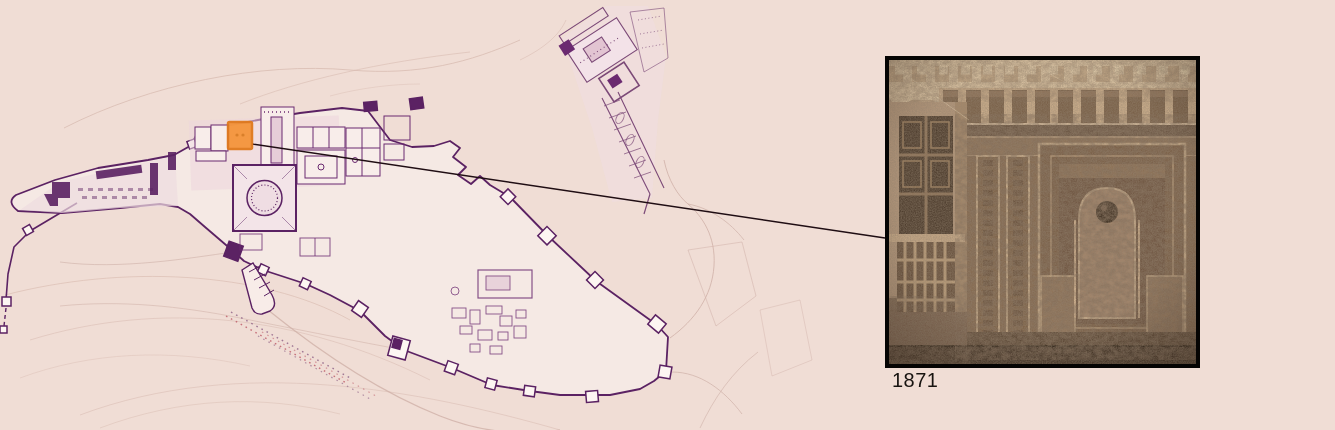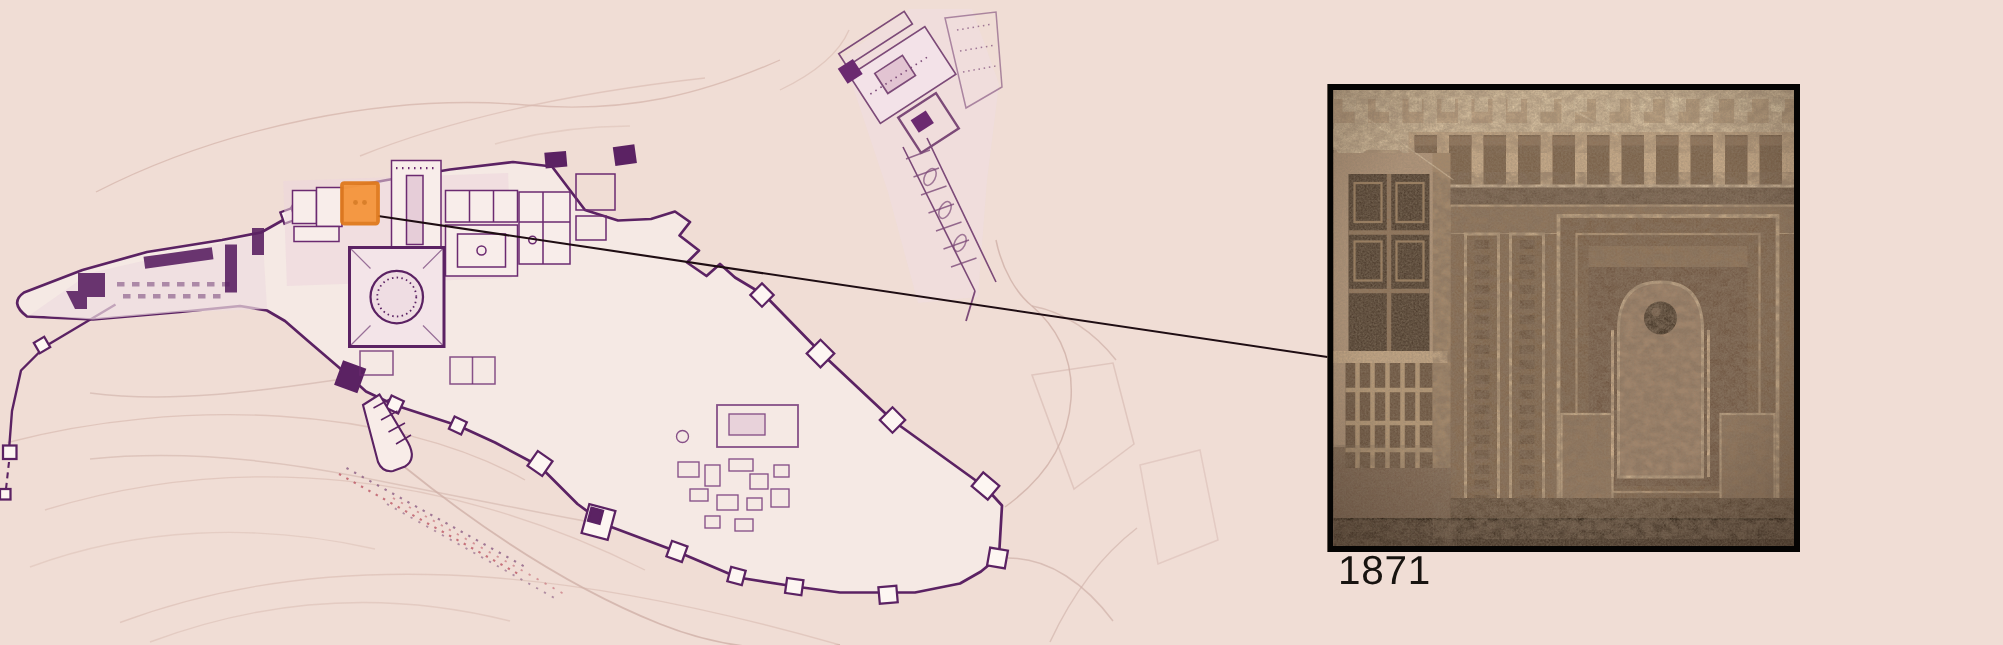--- a/index.html
+++ b/index.html
@@ -14,21 +14,21 @@
   .photo-frame{
     position:absolute;left:885px;top:56px;
     width:307px;height:304px;
     border:4px solid #050403;
     background:#8a6f58;
     box-sizing:content-box;
   }
   .photo-frame svg{display:block;}
   .photo-caption{
     position:absolute;left:892px;top:368px;
-    font-size:27px;line-height:24px;color:#171310;
+    font-size:20px;line-height:24px;color:#171310;
     letter-spacing:0.5px;
   }
 </style>
 </head>
 <body>
 
 <div class="stage">
 
   <svg class="map-svg" width="1335" height="430" viewBox="0 0 1335 430">
 

